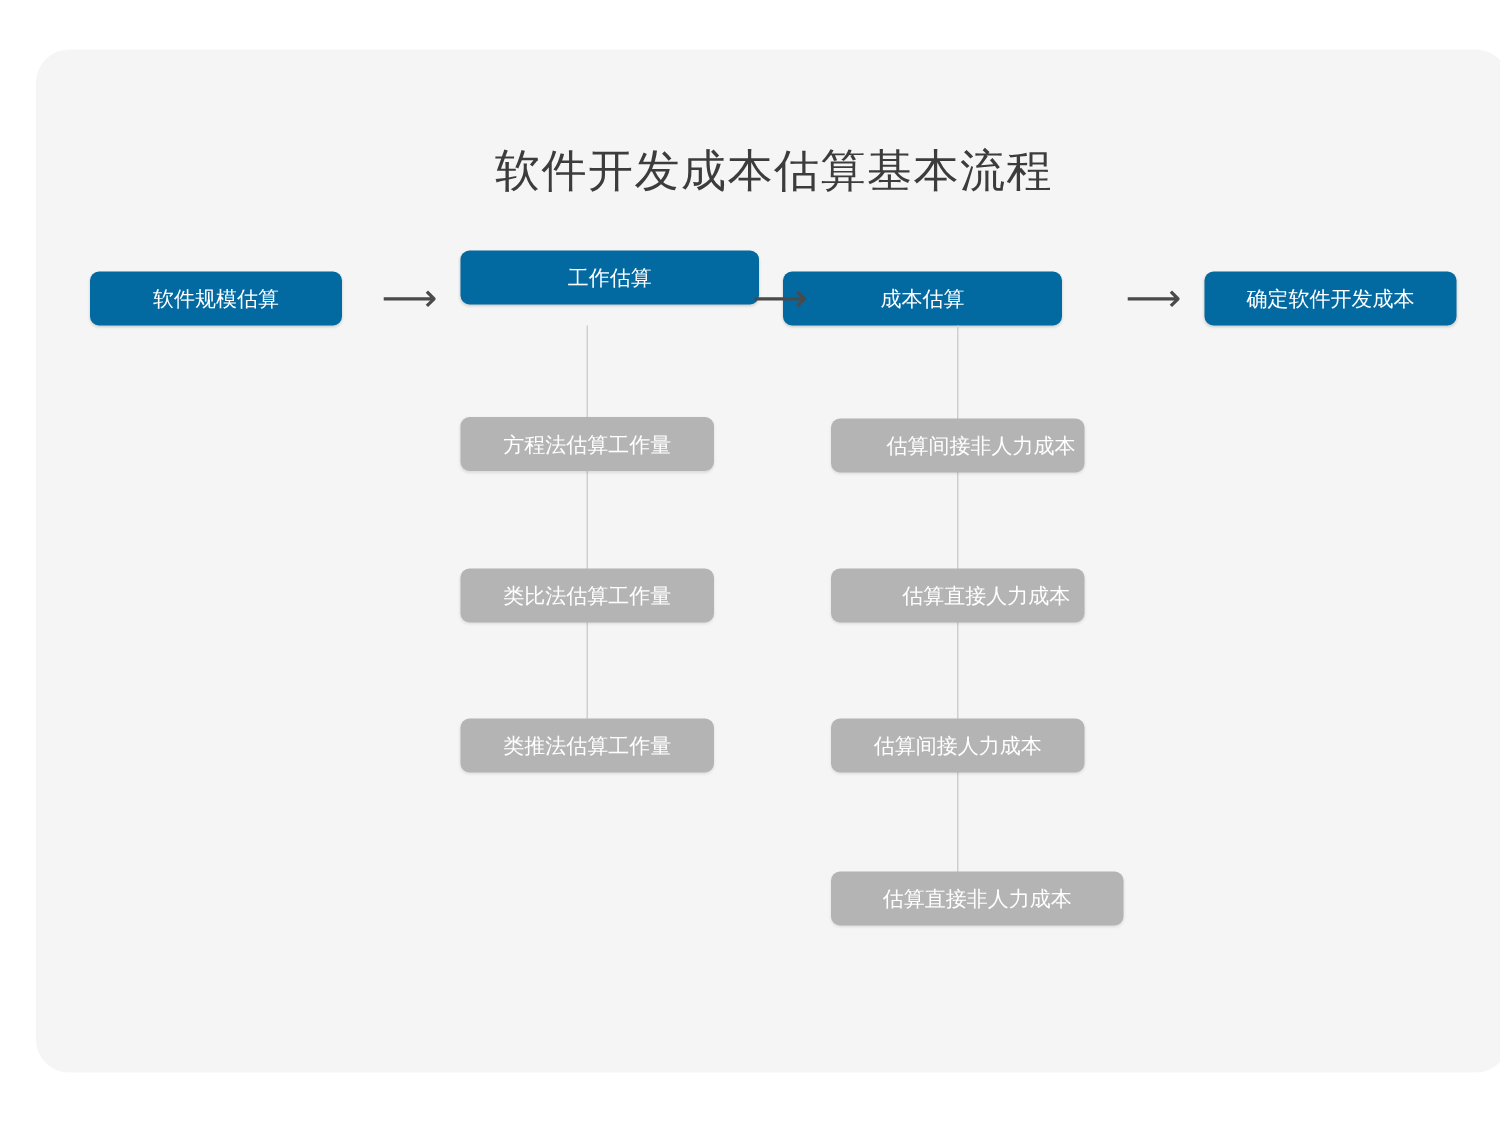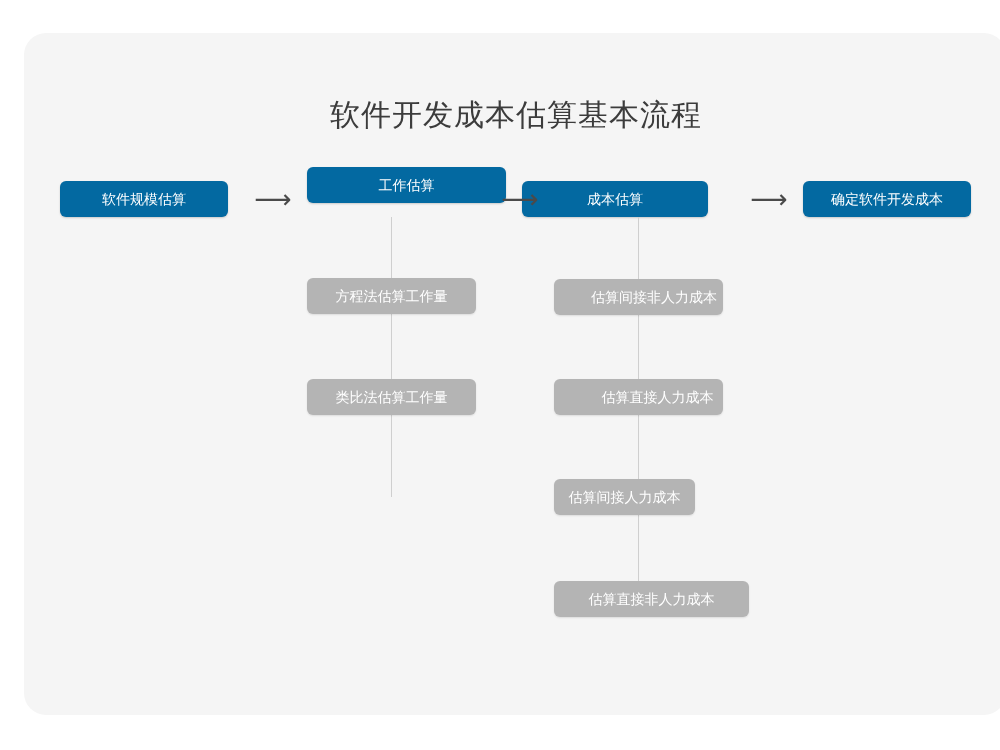--- a/index.html
+++ b/index.html
@@ -110,24 +110,25 @@
   <div class="arrow" style="left:474px; top:187px; width:60px;">⟶</div>
 
   <div class="arrow" style="left:722px; top:187px; width:62px;">⟶</div>
 
   <div class="vline" style="left:375px; top:217px; height:280px;"></div>
 
   <div class="node secondary" style="left:291px; top:278px; width:169px;">方程法估算工作量</div>
 
   <div class="node secondary" style="left:291px; top:379px; width:169px;">类比法估算工作量</div>
 
+  <div class="node secondary" style="left:291px; top:479px; width:169px;">类推法估算工作量</div>
 
   <div class="vline" style="left:622px; top:217px; height:382px;"></div>
 
   <div class="node secondary" style="left:538px; top:279px; width:169px;padding-left:31px;">估算间接非人力成本</div>
 
   <div class="node secondary" style="left:538px; top:379px; width:169px;padding-left:38px;">估算直接人力成本</div>
 
-  <div class="node secondary" style="left:538px; top:479px; width:141px;">估算间接人力成本</div>
+  <div class="node secondary" style="left:538px; top:479px; width:169px;">估算间接人力成本</div>
 
   <div class="node secondary" style="left:538px; top:581px; width:195px;">估算直接非人力成本</div>
 
 </div>
 
 </body></html>

